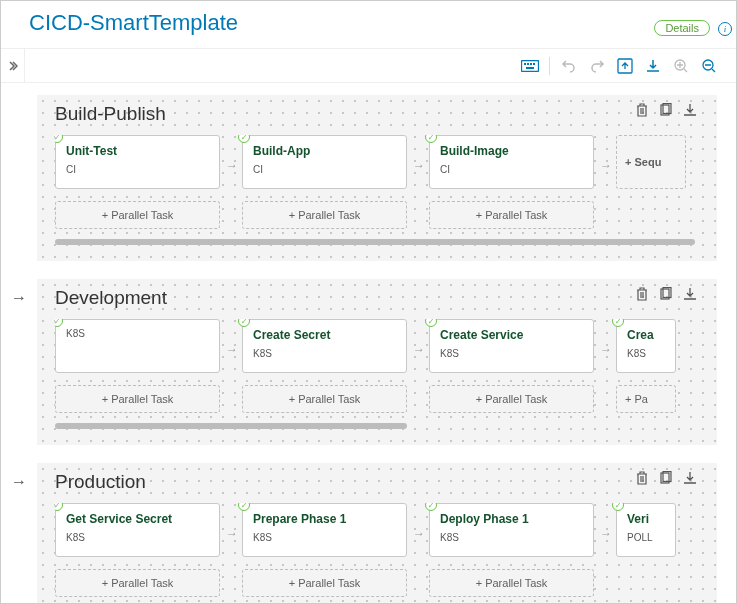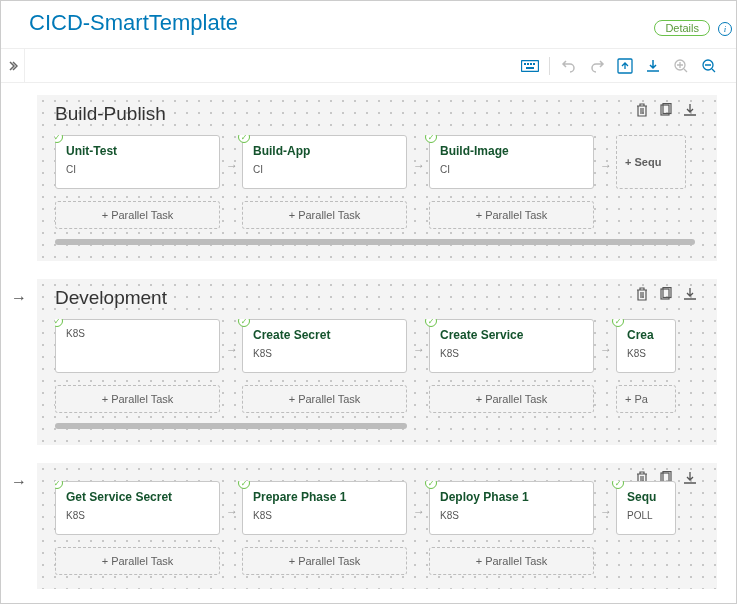--- a/index.html
+++ b/index.html
@@ -385,20 +385,23 @@
             </div>
           </div>
           <div class="hscroll">
             <div class="hscroll-thumb" style="width: 55%;"></div>
           </div>
         </div>
       </div>
       <div class="stage-wrap">
         <div class="stage-arrow">→</div>
         <div class="stage-block dotgrid">
+          <div class="stage-header">
+            <div class="stage-title">Production</div>
+          </div>
           <div class="stage-actions">
             <span class="sa-icon"><svg width="14" height="14" viewBox="0 0 14 14">
                 <path d="M2 3 h10 M5 3 V1 h4 v2 M3 3 v10 h8 V3 M6 5 v6 M8 5 v6" fill="none" stroke="#555" stroke-width="1.2"></path>
               </svg></span>
             <span class="sa-icon"><svg width="14" height="14" viewBox="0 0 14 14">
                 <rect x="2" y="2" width="8" height="10" fill="none" stroke="#555" stroke-width="1.2"></rect>
                 <rect x="4" y="0.5" width="8" height="10" fill="none" stroke="#555" stroke-width="1.2"></rect>
               </svg></span>
             <span class="sa-icon"><svg width="14" height="14" viewBox="0 0 14 14">
                 <path d="M7 1 V9 M4 6 l3 3 l3-3 M1 12 h12" fill="none" stroke="#555" stroke-width="1.3"></path>
@@ -428,21 +431,21 @@
                 <div class="task-check">✓</div>
                 <div class="task-title">Deploy Phase 1</div>
                 <div class="task-sub">K8S</div>
               </div>
               <div class="parallel-task">+ Parallel Task</div>
               <div class="arrow-between">→</div>
             </div>
             <div class="task-col" style="width: 60px; flex: 0 0 60px;">
               <div class="task-card">
                 <div class="task-check">✓</div>
-                <div class="task-title">Sequ</div>
+                <div class="task-title">Veri</div>
                 <div class="task-sub">POLL</div>
               </div>
             </div>
           </div>
         </div>
       </div>
     </div>
 </div>
 
 </body></html>

